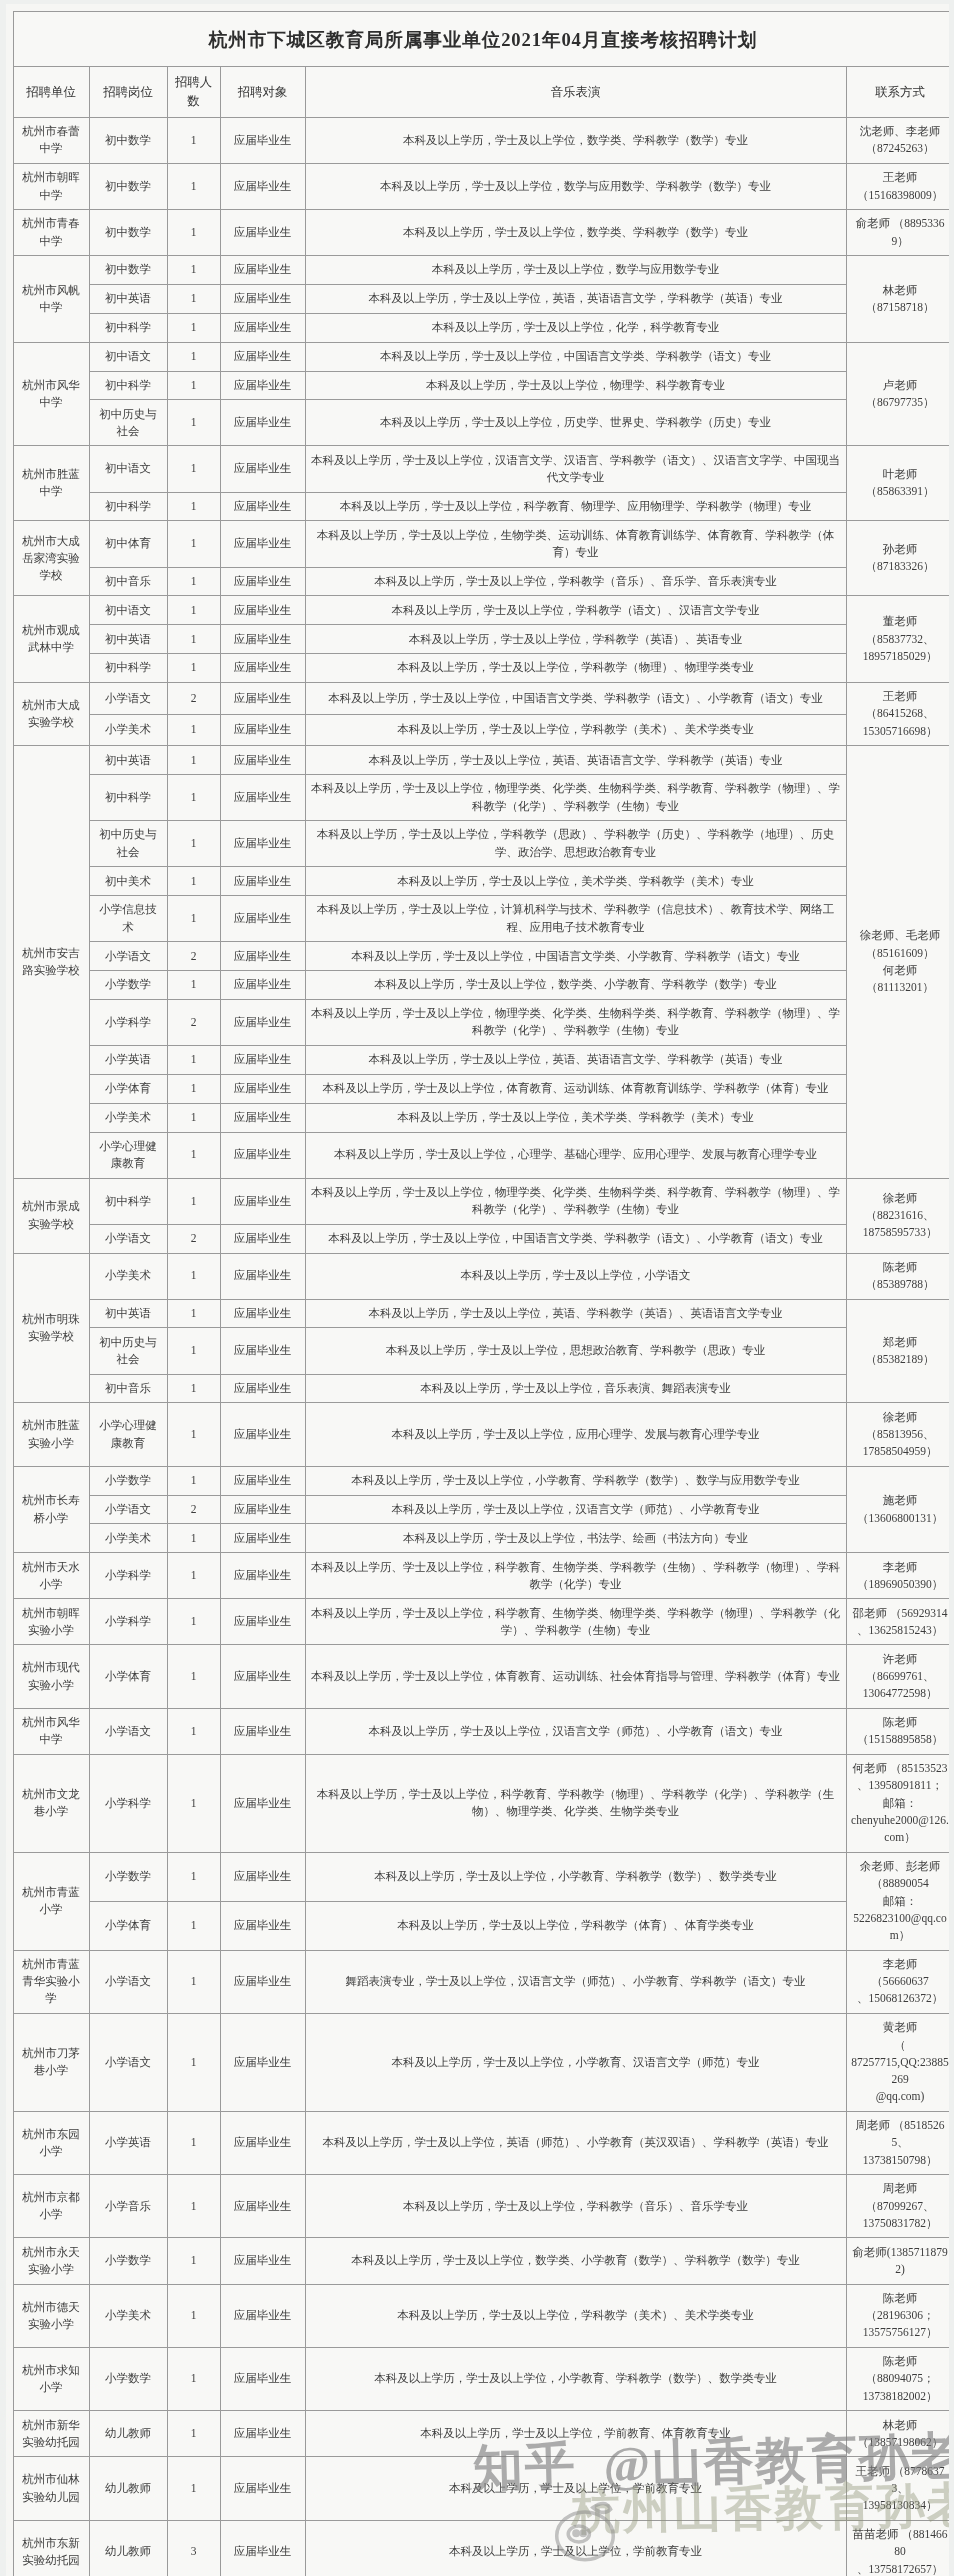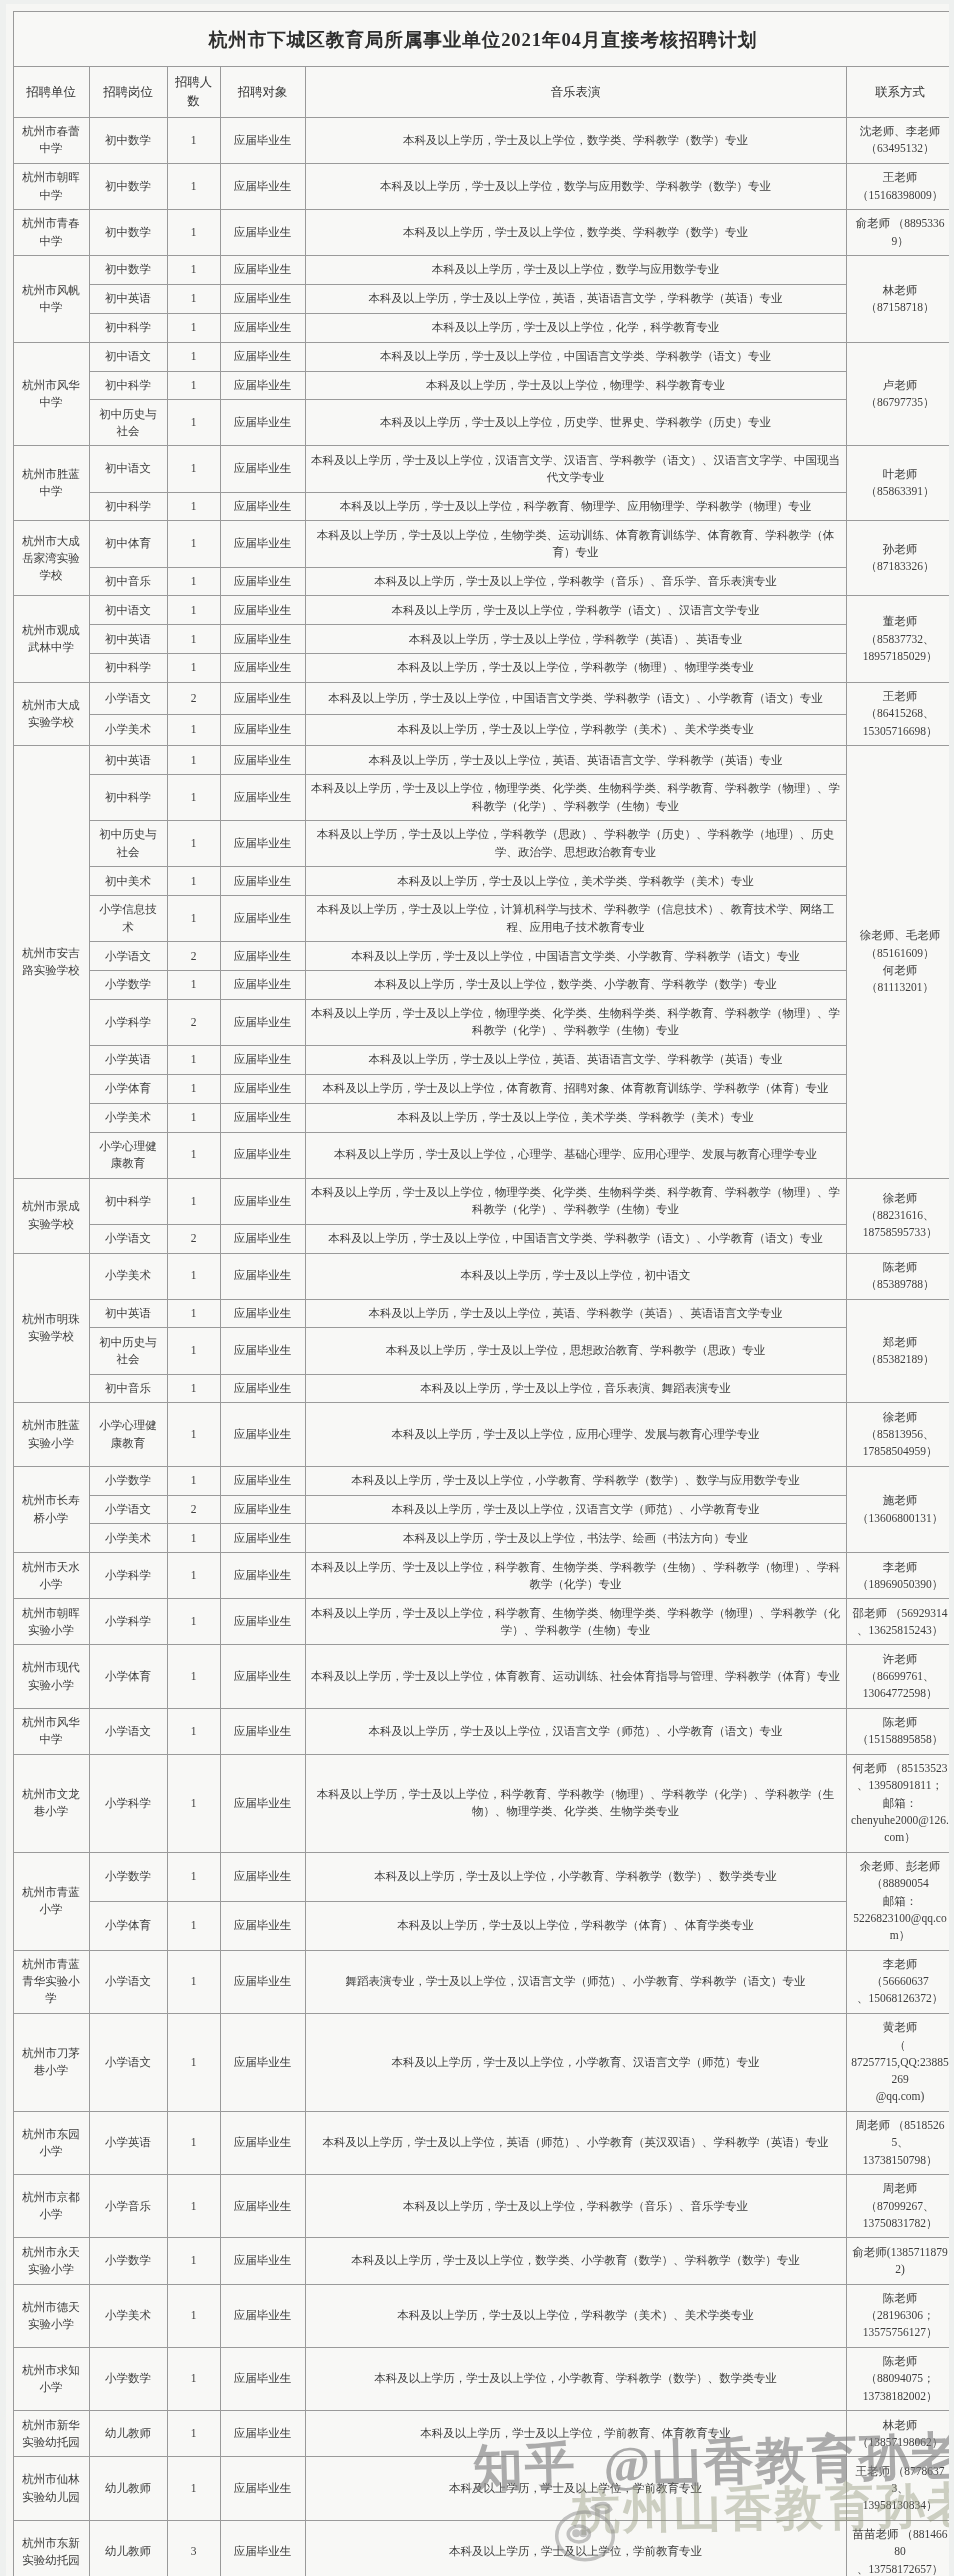--- a/index.html
+++ b/index.html
@@ -116,21 +116,21 @@
           </tr>
         </thead>
       <tbody>
           <tr>
             <td class="c-unit">杭州市春蕾中学</td>
             <td class="c-post">初中数学</td>
             <td class="c-n">1</td>
             <td class="c-target">应届毕业生</td>
             <td class="c-req">本科及以上学历，学士及以上学位，数学类、学科教学（数学）专业</td>
             <td class="c-contact">沈老师、李老师
-（63495132）</td>
+（87245263）</td>
           </tr>
           <tr>
             <td class="c-unit">杭州市朝晖中学</td>
             <td class="c-post">初中数学</td>
             <td class="c-n">1</td>
             <td class="c-target">应届毕业生</td>
             <td class="c-req">本科及以上学历，学士及以上学位，数学与应用数学、学科教学（数学）专业</td>
             <td class="c-contact">王老师
 （15168398009）</td>
           </tr>
@@ -308,21 +308,21 @@
           <tr>
             <td class="c-post">小学英语</td>
             <td class="c-n">1</td>
             <td class="c-target">应届毕业生</td>
             <td class="c-req">本科及以上学历，学士及以上学位，英语、英语语言文学、学科教学（英语）专业</td>
           </tr>
           <tr>
             <td class="c-post">小学体育</td>
             <td class="c-n">1</td>
             <td class="c-target">应届毕业生</td>
-            <td class="c-req">本科及以上学历，学士及以上学位，体育教育、招聘对象、体育教育训练学、学科教学（体育）专业</td>
+            <td class="c-req">本科及以上学历，学士及以上学位，体育教育、运动训练、体育教育训练学、学科教学（体育）专业</td>
           </tr>
           <tr>
             <td class="c-post">小学美术</td>
             <td class="c-n">1</td>
             <td class="c-target">应届毕业生</td>
             <td class="c-req">本科及以上学历，学士及以上学位，美术学类、学科教学（美术）专业</td>
           </tr>
           <tr>
             <td class="c-post">小学心理健康教育</td>
             <td class="c-n">1</td>
@@ -343,21 +343,21 @@
             <td class="c-post">小学语文</td>
             <td class="c-n">2</td>
             <td class="c-target">应届毕业生</td>
             <td class="c-req">本科及以上学历，学士及以上学位，中国语言文学类、学科教学（语文）、小学教育（语文）专业</td>
           </tr>
           <tr>
             <td class="c-unit" rowspan="4">杭州市明珠实验学校</td>
             <td class="c-post">小学美术</td>
             <td class="c-n">1</td>
             <td class="c-target">应届毕业生</td>
-            <td class="c-req">本科及以上学历，学士及以上学位，初中语文</td>
+            <td class="c-req">本科及以上学历，学士及以上学位，小学语文</td>
             <td class="c-contact">陈老师
 （85389788）</td>
           </tr>
           <tr>
             <td class="c-post">初中英语</td>
             <td class="c-n">1</td>
             <td class="c-target">应届毕业生</td>
             <td class="c-req">本科及以上学历，学士及以上学位，英语、学科教学（英语）、英语语言文学专业</td>
             <td class="c-contact" rowspan="3">郑老师
 （85382189）</td>

